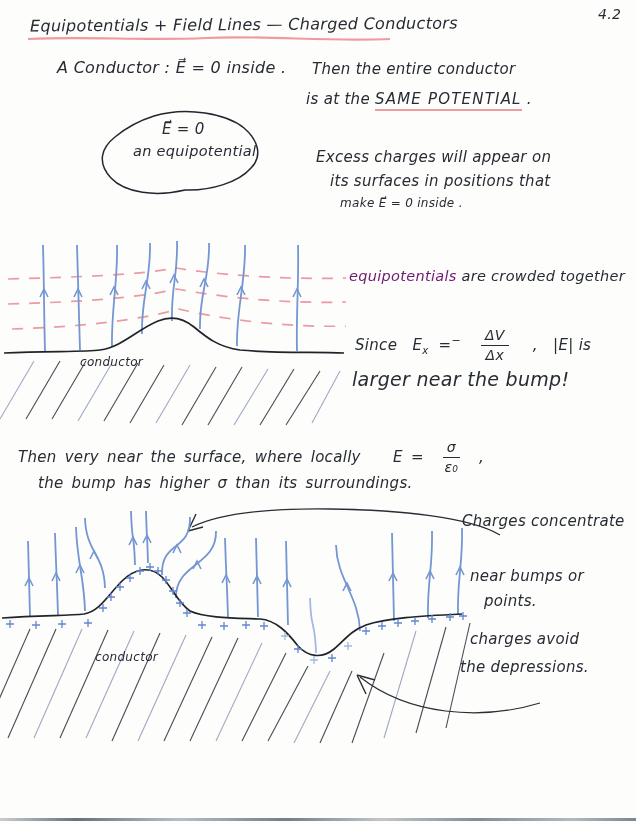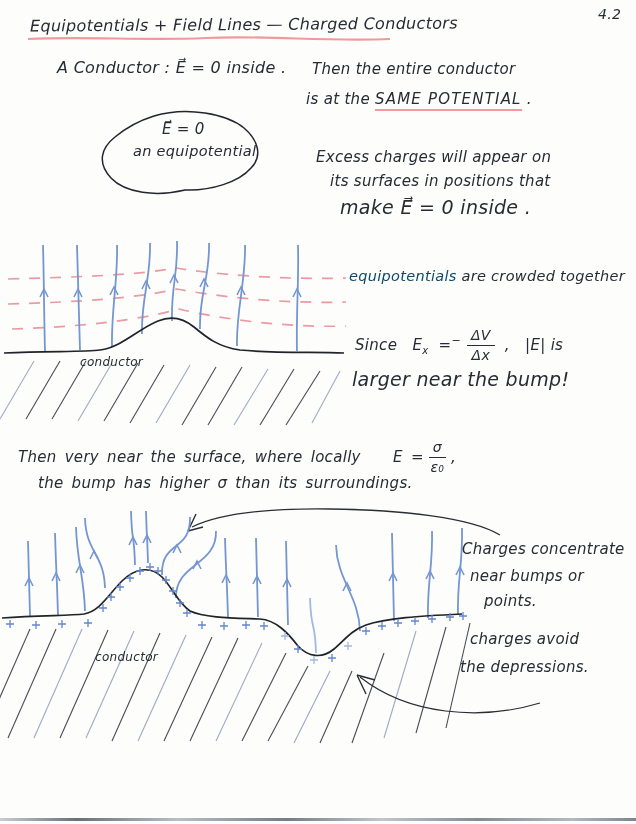--- a/index.html
+++ b/index.html
@@ -3,25 +3,25 @@
 <meta charset="utf-8">
 <style>
   html,body{margin:0;padding:0;}
   .page{
     position:relative; width:636px; height:824px;
     background:#fdfdfb; overflow:hidden;
     font-family:"DejaVu Sans",sans-serif;
   }
   .hw{ font-style:italic; color:#272b33; letter-spacing:.3px; }
   .abs{ position:absolute; white-space:nowrap; }
-  .red{ color:#0c4a6e; }
+  .red{ color:#701a75; }
   .caps{ letter-spacing:1.2px; }
   .redline{ border-bottom:2px solid #f09a9e; padding-bottom:1px; }
   .frac{ display:inline-flex; flex-direction:column; align-items:center;
-         vertical-align:middle; line-height:1.05; margin:0 5px; font-size:14px;}
+         vertical-align:middle; line-height:1.05; margin:0 19px; font-size:14px;}
   .frac .num{ border-bottom:1.4px solid #272b33; padding:0 4px 2px; }
   .frac .den{ padding-top:2px; }
   .supminus{ vertical-align:super; font-size:11px; margin-right:1px;}
   svg{ position:absolute; overflow:visible; }
   .figlabel{ font-size:12px; }
   .bottom-edge{
     position:absolute; left:0; top:818px; width:636px; height:3px;
     background:linear-gradient(90deg,#c9cdd3,#6a707a 12%,#b9bec6 28%,#767c88 45%,
                #c2c6cc 60%,#868c96 75%,#b4b9c0 90%,#7e848e);
   }
@@ -46,21 +46,21 @@
 
   <svg style="left:92px;top:106px;" width="190" height="102" viewBox="0 0 190 102">
     <path d="M62,10 C95,0 135,8 152,22 C166,34 171,50 159,62 C147,76 119,85 93,84
              C64,91 33,87 19,72 C5,57 9,42 23,31 C35,21 46,15 62,10 Z" fill="none" stroke="#23262e" stroke-width="1.5"></path>
   </svg>
   <div class="abs hw" style="left:162px;top:120px;font-size:15px;">E⃗ = 0</div>
   <div class="abs hw" style="left:133px;top:143px;font-size:14.5px;">an equipotential</div>
 
   <div class="abs hw" style="left:316px;top:148px;font-size:15px;">Excess charges will appear on</div>
   <div class="abs hw" style="left:330px;top:172px;font-size:15px;">its surfaces in positions that</div>
-  <div class="abs hw" style="left:340px;top:196px;font-size:19px;">make  E⃗ = 0  inside .</div>
+  <div class="abs hw" style="left:340px;top:196px;font-size:12px;">make  E⃗ = 0  inside .</div>
 
   <svg id="midfig" style="left:0;top:237px;" width="350" height="200" viewBox="0 0 350 200">
     <g fill="none" stroke="#eb9aa3" stroke-width="1.7" stroke-dasharray="11 10">
       <path d="M8,42 C80,40 138,38 176,31 C212,37 280,43 346,41"></path>
       <path d="M8,67 C80,65 138,61 177,52 C213,59 280,67 346,65"></path>
       <path d="M12,92 C80,90 140,83 179,72 C216,81 282,91 346,89"></path>
     </g>
     <g id="mid-field-lines">
         <path d="M45,114 C44,79 44,43 43,8" fill="none" stroke="#7496d2" stroke-width="1.8"></path>
         <path d="M40,60 L44,52 L48,60" fill="none" stroke="#7496d2" stroke-width="1.6"></path>
@@ -213,21 +213,21 @@
         <line x1="352" y1="240" x2="384" y2="150" stroke="#474c57" stroke-width="1.1"></line>
         <line x1="384" y1="235" x2="416" y2="128" stroke="#9fa9c4" stroke-width="1.1"></line>
         <line x1="416" y1="230" x2="446" y2="124" stroke="#474c57" stroke-width="1.1"></line>
         <line x1="446" y1="225" x2="470" y2="120" stroke="#474c57" stroke-width="1.1"></line>
       </g>
     <path d="M540,200 C480,218 408,212 360,174" fill="none" stroke="#2a2d35" stroke-width="1.2"></path>
     <path d="M366,191 L357,172 M375,177 L357,172" fill="none" stroke="#2a2d35" stroke-width="1.4"></path>
   </svg>
   <div class="abs hw figlabel" style="left:95px;top:650px;">conductor</div>
 
-  <div class="abs hw" style="left:462px;top:540px;font-size:15px;">Charges concentrate</div>
+  <div class="abs hw" style="left:462px;top:512px;font-size:15px;">Charges concentrate</div>
   <div class="abs hw" style="left:470px;top:567px;font-size:15px;">near bumps or</div>
   <div class="abs hw" style="left:484px;top:592px;font-size:15px;">points.</div>
 
   <div class="abs hw" style="left:470px;top:630px;font-size:15px;">charges avoid</div>
   <div class="abs hw" style="left:460px;top:658px;font-size:15px;">the depressions.</div>
 
   <div class="bottom-edge"></div>
 </div>
 
 </body></html>

